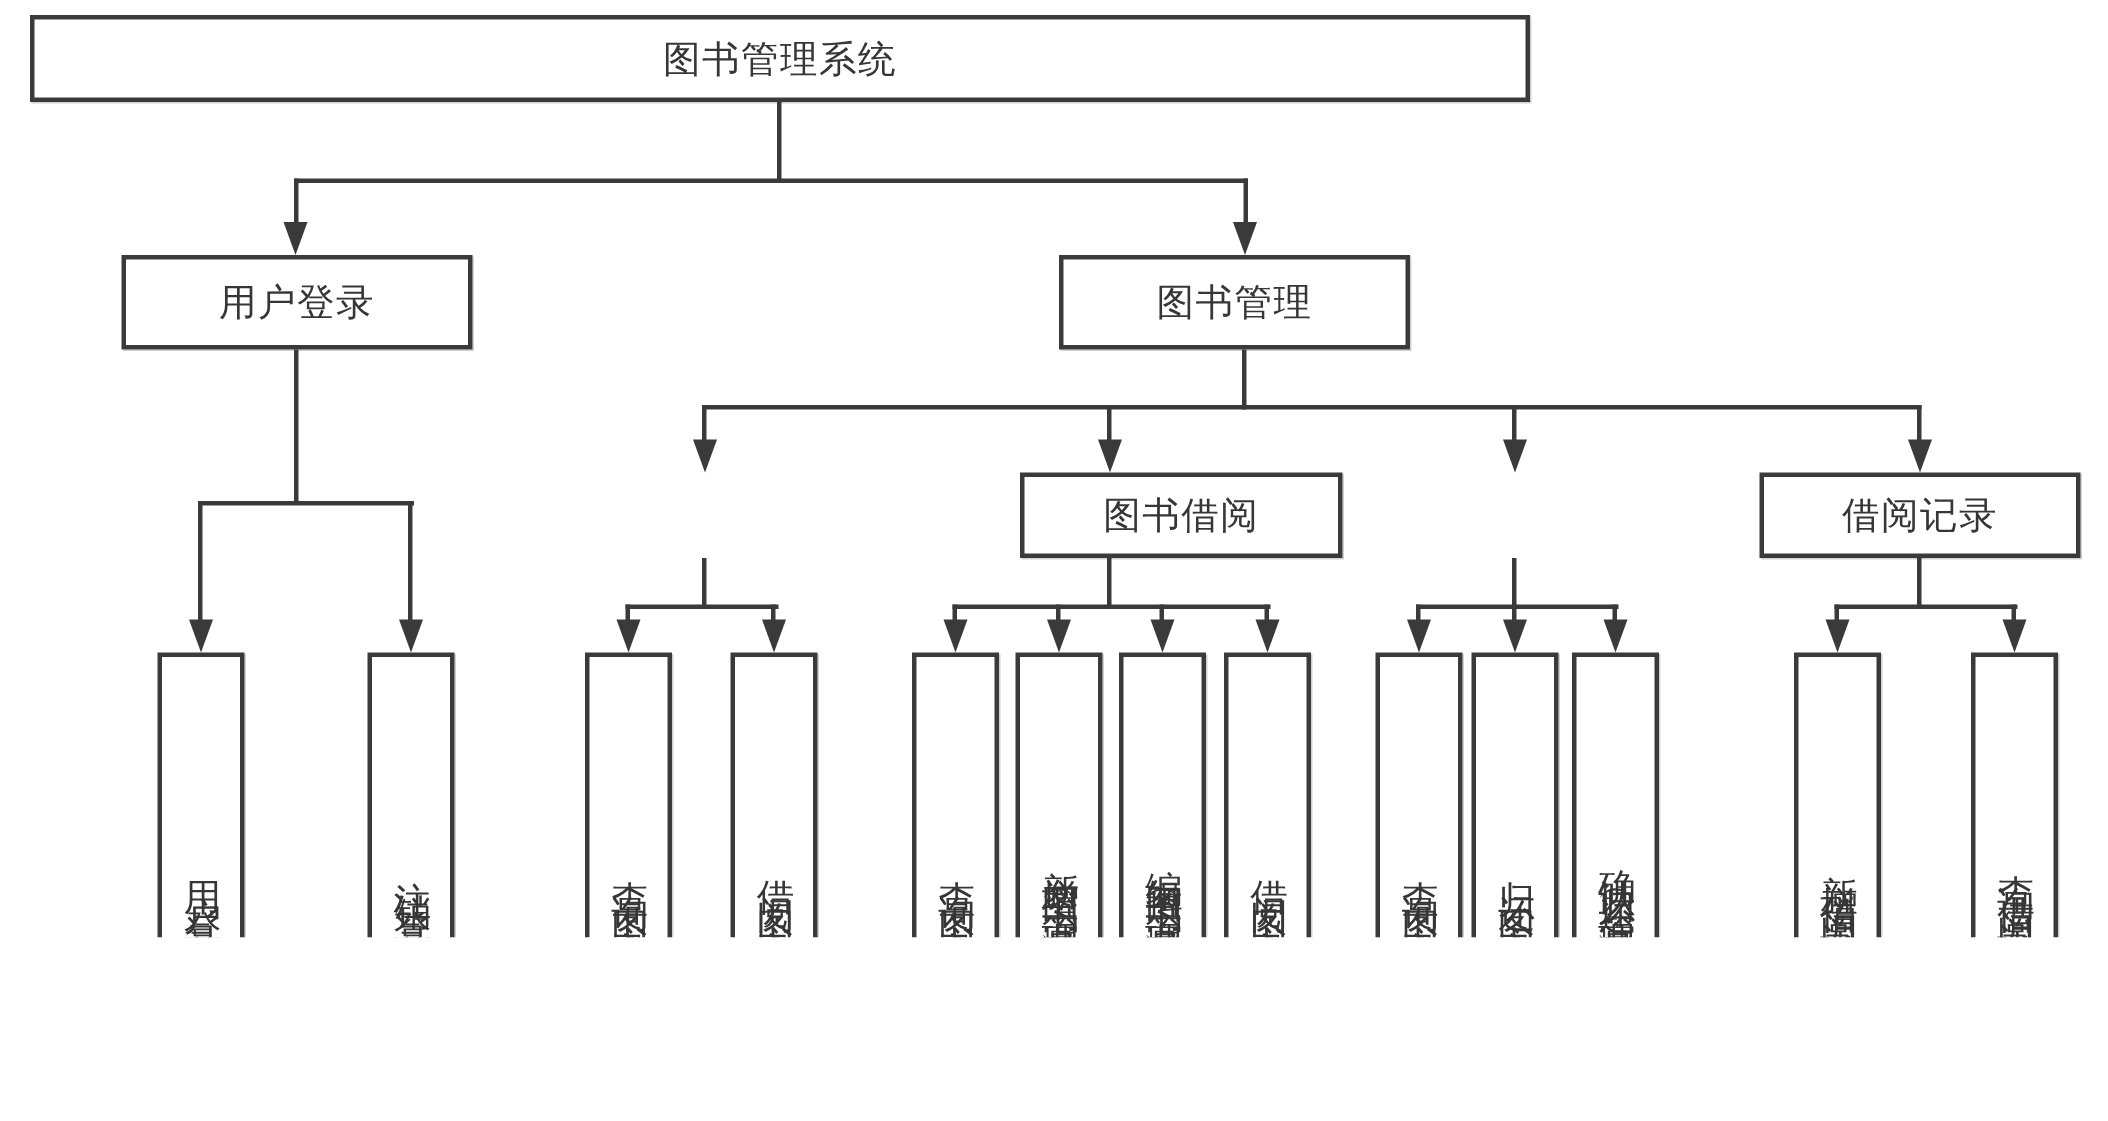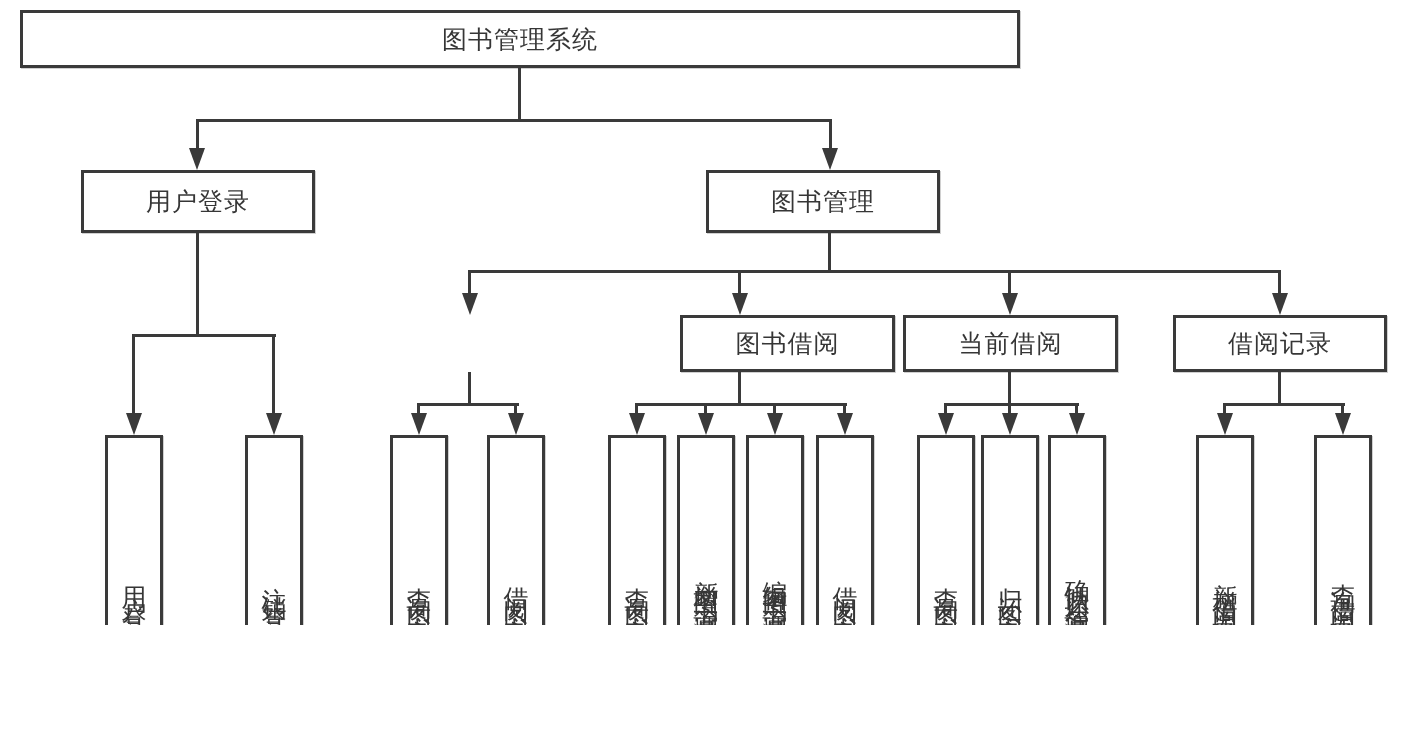--- a/index.html
+++ b/index.html
@@ -93,23 +93,20 @@
   <div class="line" style="left:738px; top:270px; width:3px; height:24px;"></div>
   <div class="arrow" style="left:732px; top:293px;"></div>
   <div class="line" style="left:1008px; top:270px; width:3px; height:24px;"></div>
   <div class="arrow" style="left:1002px; top:293px;"></div>
   <div class="line" style="left:1278px; top:270px; width:3px; height:24px;"></div>
   <div class="arrow" style="left:1272px; top:293px;"></div>
 
   <div class="node" style="left:634px; top:315px; width:215px; height:57px;margin-left:46px;">
     <span>图书借阅</span>
   </div>
-  <div class="node" style="left:903px; top:315px; width:215px; height:57px;">
-    <span>当前借阅</span>
-  </div>
   <div class="node" style="left:1173px; top:315px; width:214px; height:57px;">
     <span>借阅记录</span>
   </div>
 
   <div class="line" style="left:468px; top:372px; width:3px; height:34px;"></div>
   <div class="line" style="left:417px; top:403px; width:102px; height:3px;"></div>
   <div class="line" style="left:417px; top:403px; width:3px; height:13px;"></div>
   <div class="arrow" style="left:411px; top:413px;"></div>
   <div class="line" style="left:514px; top:403px; width:3px; height:13px;"></div>
   <div class="arrow" style="left:508px; top:413px;"></div>

